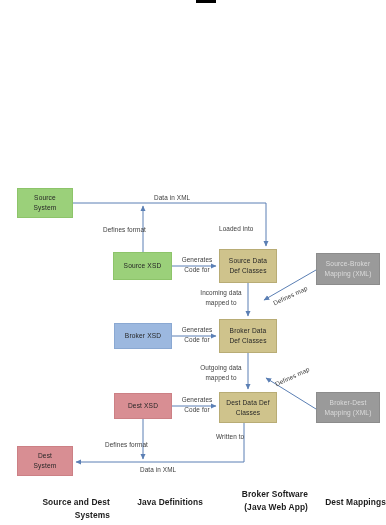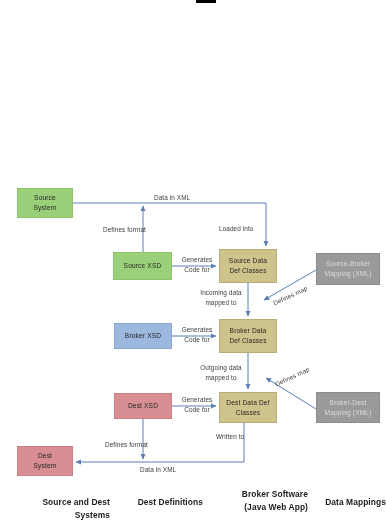--- a/index.html
+++ b/index.html
@@ -176,17 +176,17 @@
 <div class="edge-label center" style="left:177px; top:395px; width:40px;">Generates<br>Code for</div>
 
 <div class="edge-label" style="left:216px; top:432px;">Written to</div>
 
 <div class="edge-label" style="left:105px; top:440px;">Defines format</div>
 
 <div class="edge-label" style="left:140px; top:465px;">Data in XML</div>
 
 <div class="col-label" style="left:0px; top:496px; width:110px;">Source and Dest<br>Systems</div>
 
-<div class="col-label" style="left:103px; top:496px; width:100px;">Dest Definitions</div>
+<div class="col-label" style="left:103px; top:496px; width:100px;">Java Definitions</div>
 
 <div class="col-label" style="left:203px; top:488px; width:105px;">Broker Software<br>(Java Web App)</div>
 
-<div class="col-label" style="left:306px; top:496px; width:80px;">Data Mappings</div>
+<div class="col-label" style="left:306px; top:496px; width:80px;">Dest Mappings</div>
 
 </body></html>

